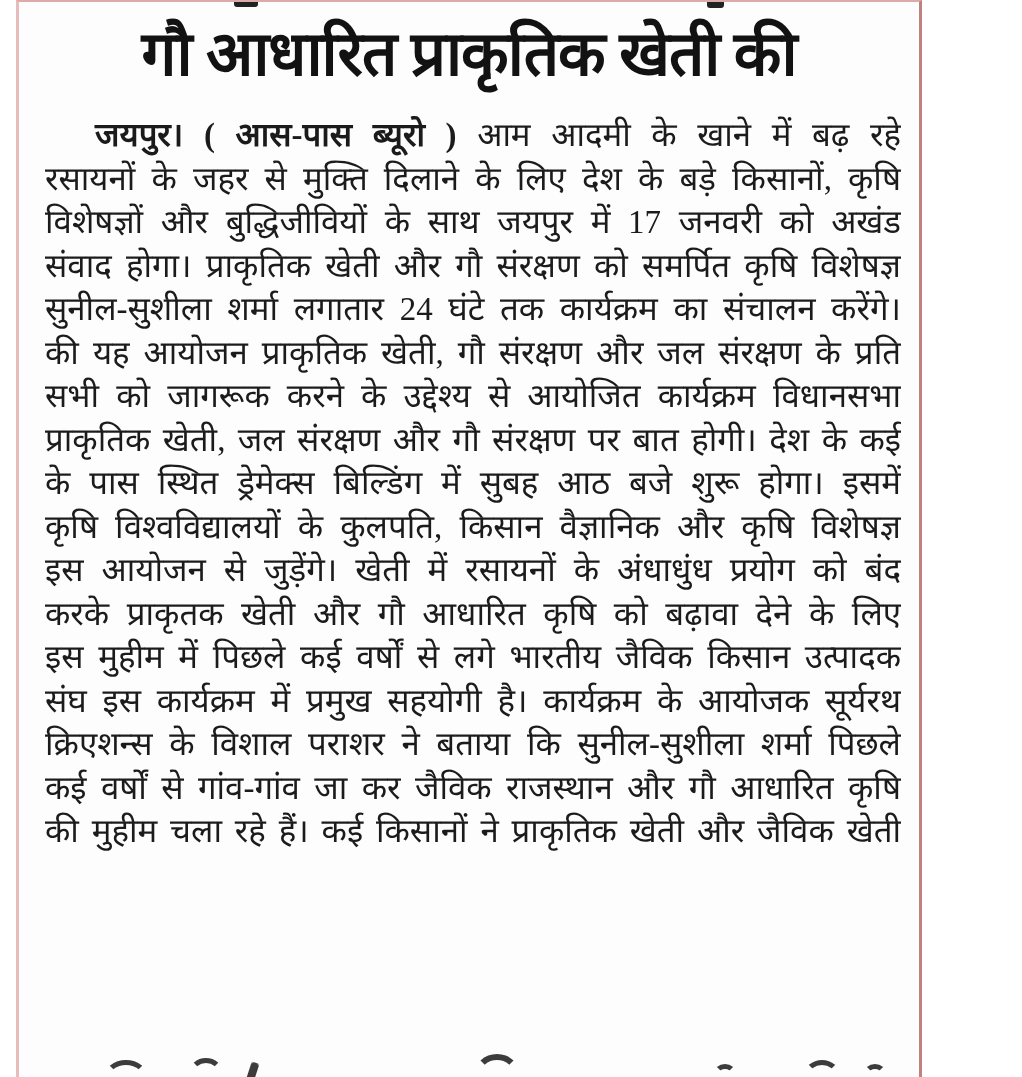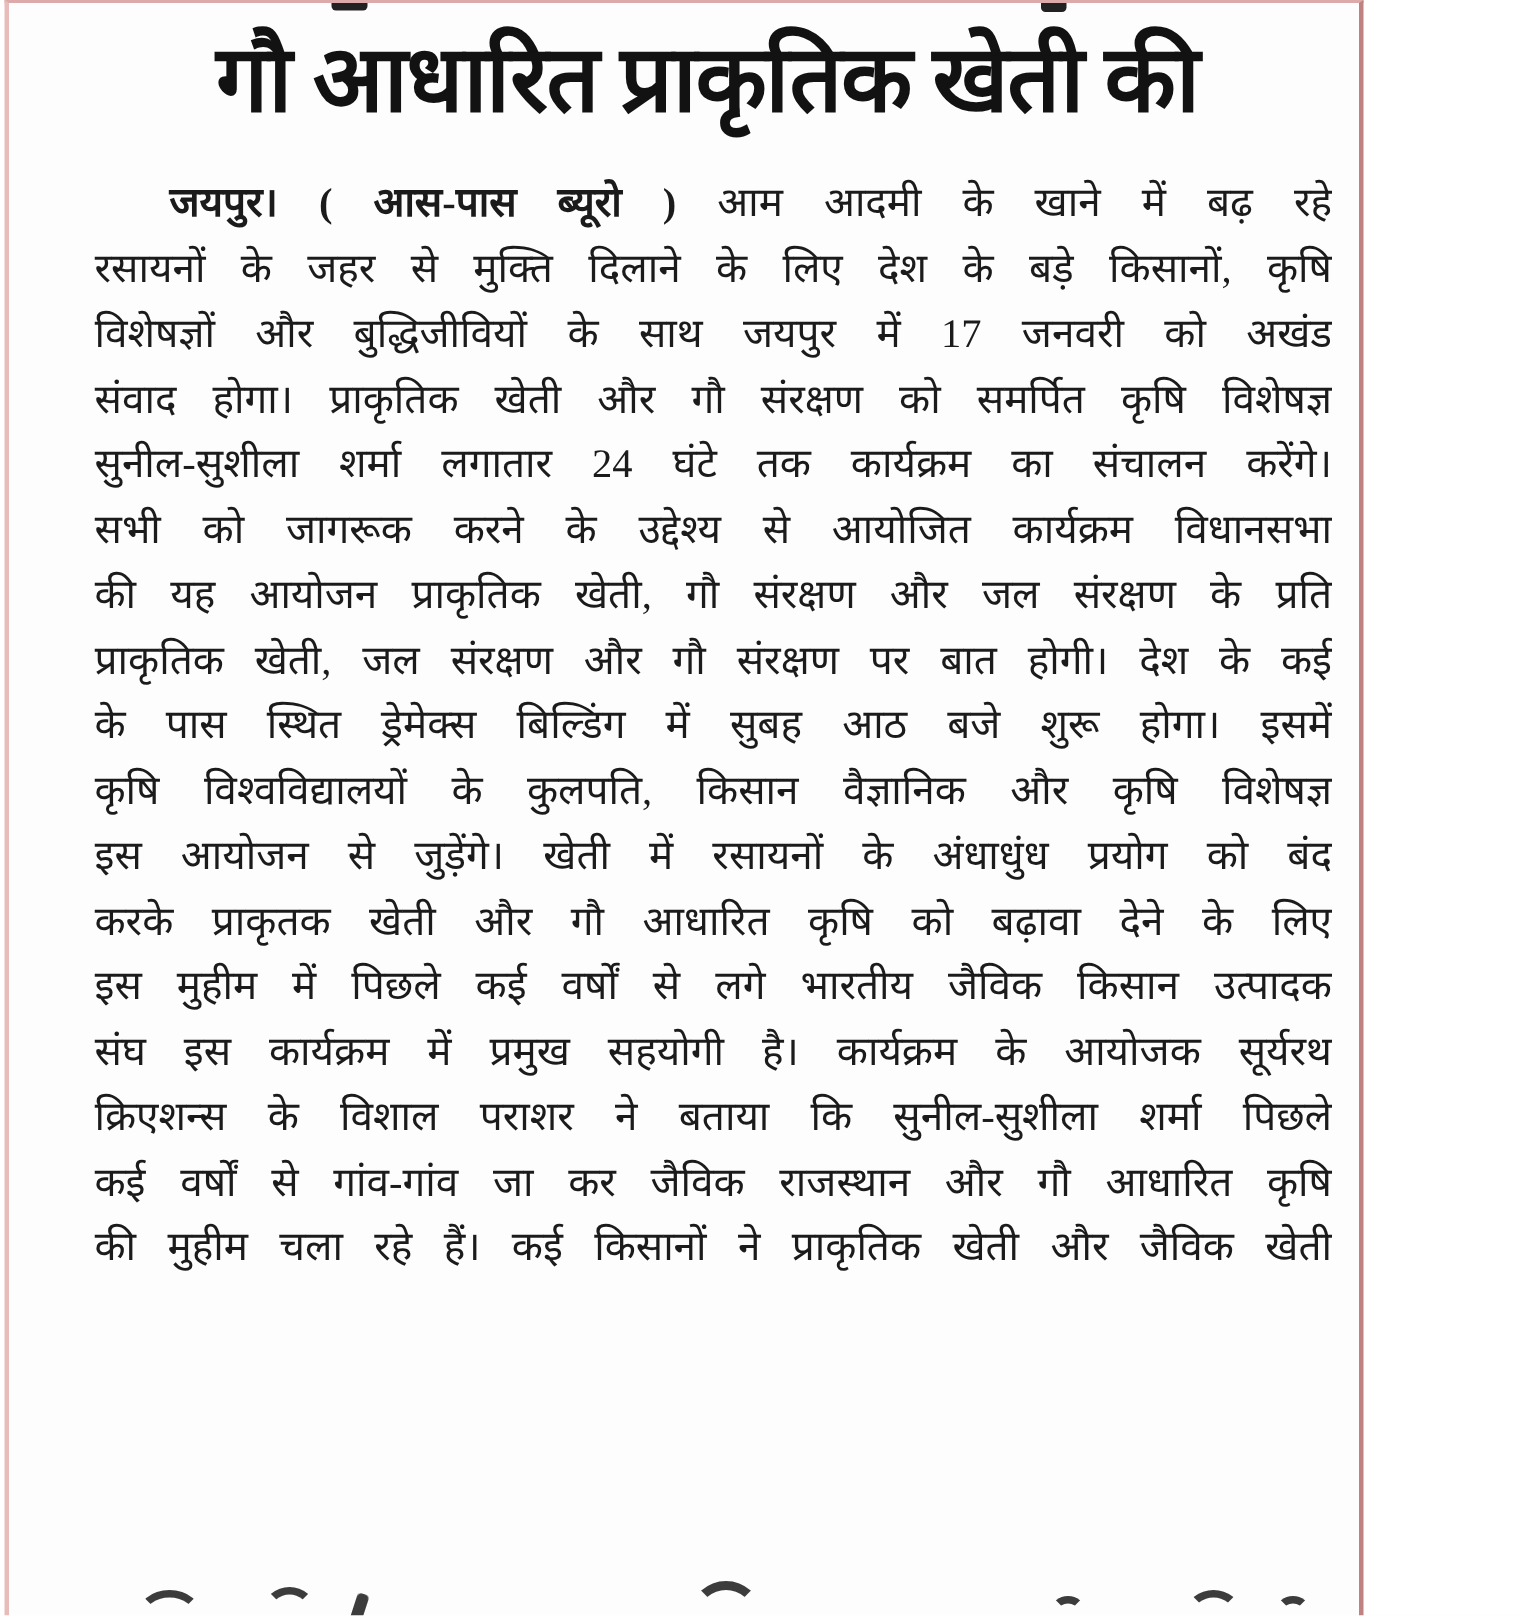--- a/index.html
+++ b/index.html
@@ -5,28 +5,27 @@
   * { margin:0; padding:0; box-sizing:border-box; }
   html,body { width:1022px; height:1077px; }
   body {
     position:relative;
     background:#ffffff;
     font-family:"Liberation Serif","DejaVu Serif",serif;
     overflow:hidden;
   }
   .clipping {
     position:absolute;
-    left:3px; top:0;
+    left:16px; top:0;
     width:906px; height:1077px;
     background:#fdfdfd;
     border-left:3px solid #e9bcbc;
     border-right:3px solid #c08181;
     border-top:2px solid #dcaaaa;
     overflow:hidden;
-    padding-left:31px;
   }
   
   .top-mark {
     position:absolute; top:0; background:#222; border-radius:0 0 3px 3px;
   }
   .top-mark.m1 { left:215px; width:24px; height:5px; }
   .top-mark.m2 { left:688px; width:17px; height:6px; }
 
   .headline {
     text-align:center;
@@ -35,21 +34,21 @@
     padding-top:2px;
     letter-spacing:-1px;
   }
   .headline .h-line { font-size:62px; white-space:nowrap; overflow:hidden; }
   .headline .h-line.l1 { line-height:100px; }
   .headline .h-line.l2 { line-height:90px; }
 
   .article-body {
     padding:10px 18px 0 26px;
     color:#1b1b1b;
-    font-size:27px;
+    font-size:33px;
   }
   .b-line {
     height:43.5px;
     line-height:43.5px;
     overflow:hidden;
     text-align:justify;
     text-align-last:justify;
   }
   .b-line.last { text-align-last:left; }
   .b-line .lead { font-weight:bold; }
@@ -88,22 +87,22 @@
   </div>
 
   <div class="article-body">
     <div class="b-line">
       <span class="indent"></span><span class="lead">जयपुर। ( आस-पास ब्यूरो )</span><span> आम आदमी के खाने में बढ़ रहे</span>
     </div>
     <div class="b-line">रसायनों के जहर से मुक्ति दिलाने के लिए देश के बड़े किसानों, कृषि</div>
     <div class="b-line">विशेषज्ञों और बुद्धिजीवियों के साथ जयपुर में 17 जनवरी को अखंड</div>
     <div class="b-line">संवाद होगा। प्राकृतिक खेती और गौ संरक्षण को समर्पित कृषि विशेषज्ञ</div>
     <div class="b-line">सुनील-सुशीला शर्मा लगातार 24 घंटे तक कार्यक्रम का संचालन करेंगे।</div>
+    <div class="b-line">की यह आयोजन प्राकृतिक खेती, गौ संरक्षण और जल संरक्षण के प्रति</div>
     <div class="b-line">सभी को जागरूक करने के उद्देश्य से आयोजित कार्यक्रम विधानसभा</div>
-    <div class="b-line">की यह आयोजन प्राकृतिक खेती, गौ संरक्षण और जल संरक्षण के प्रति</div>
     <div class="b-line">प्राकृतिक खेती, जल संरक्षण और गौ संरक्षण पर बात होगी। देश के कई</div>
     <div class="b-line">के पास स्थित ड्रेमेक्स बिल्डिंग में सुबह आठ बजे शुरू होगा। इसमें</div>
     <div class="b-line">कृषि विश्वविद्यालयों के कुलपति, किसान वैज्ञानिक और कृषि विशेषज्ञ</div>
     <div class="b-line">इस आयोजन से जुड़ेंगे। खेती में रसायनों के अंधाधुंध प्रयोग को बंद</div>
     <div class="b-line">करके प्राकृतक खेती और गौ आधारित कृषि को बढ़ावा देने के लिए</div>
     <div class="b-line">इस मुहीम में पिछले कई वर्षों से लगे भारतीय जैविक किसान उत्पादक</div>
     <div class="b-line">संघ इस कार्यक्रम में प्रमुख सहयोगी है। कार्यक्रम के आयोजक सूर्यरथ</div>
     <div class="b-line">क्रिएशन्स के विशाल पराशर ने बताया कि सुनील-सुशीला शर्मा पिछले</div>
     <div class="b-line">कई वर्षों से गांव-गांव जा कर जैविक राजस्थान और गौ आधारित कृषि</div>
     <div class="b-line">की मुहीम चला रहे हैं। कई किसानों ने प्राकृतिक खेती और जैविक खेती</div>

